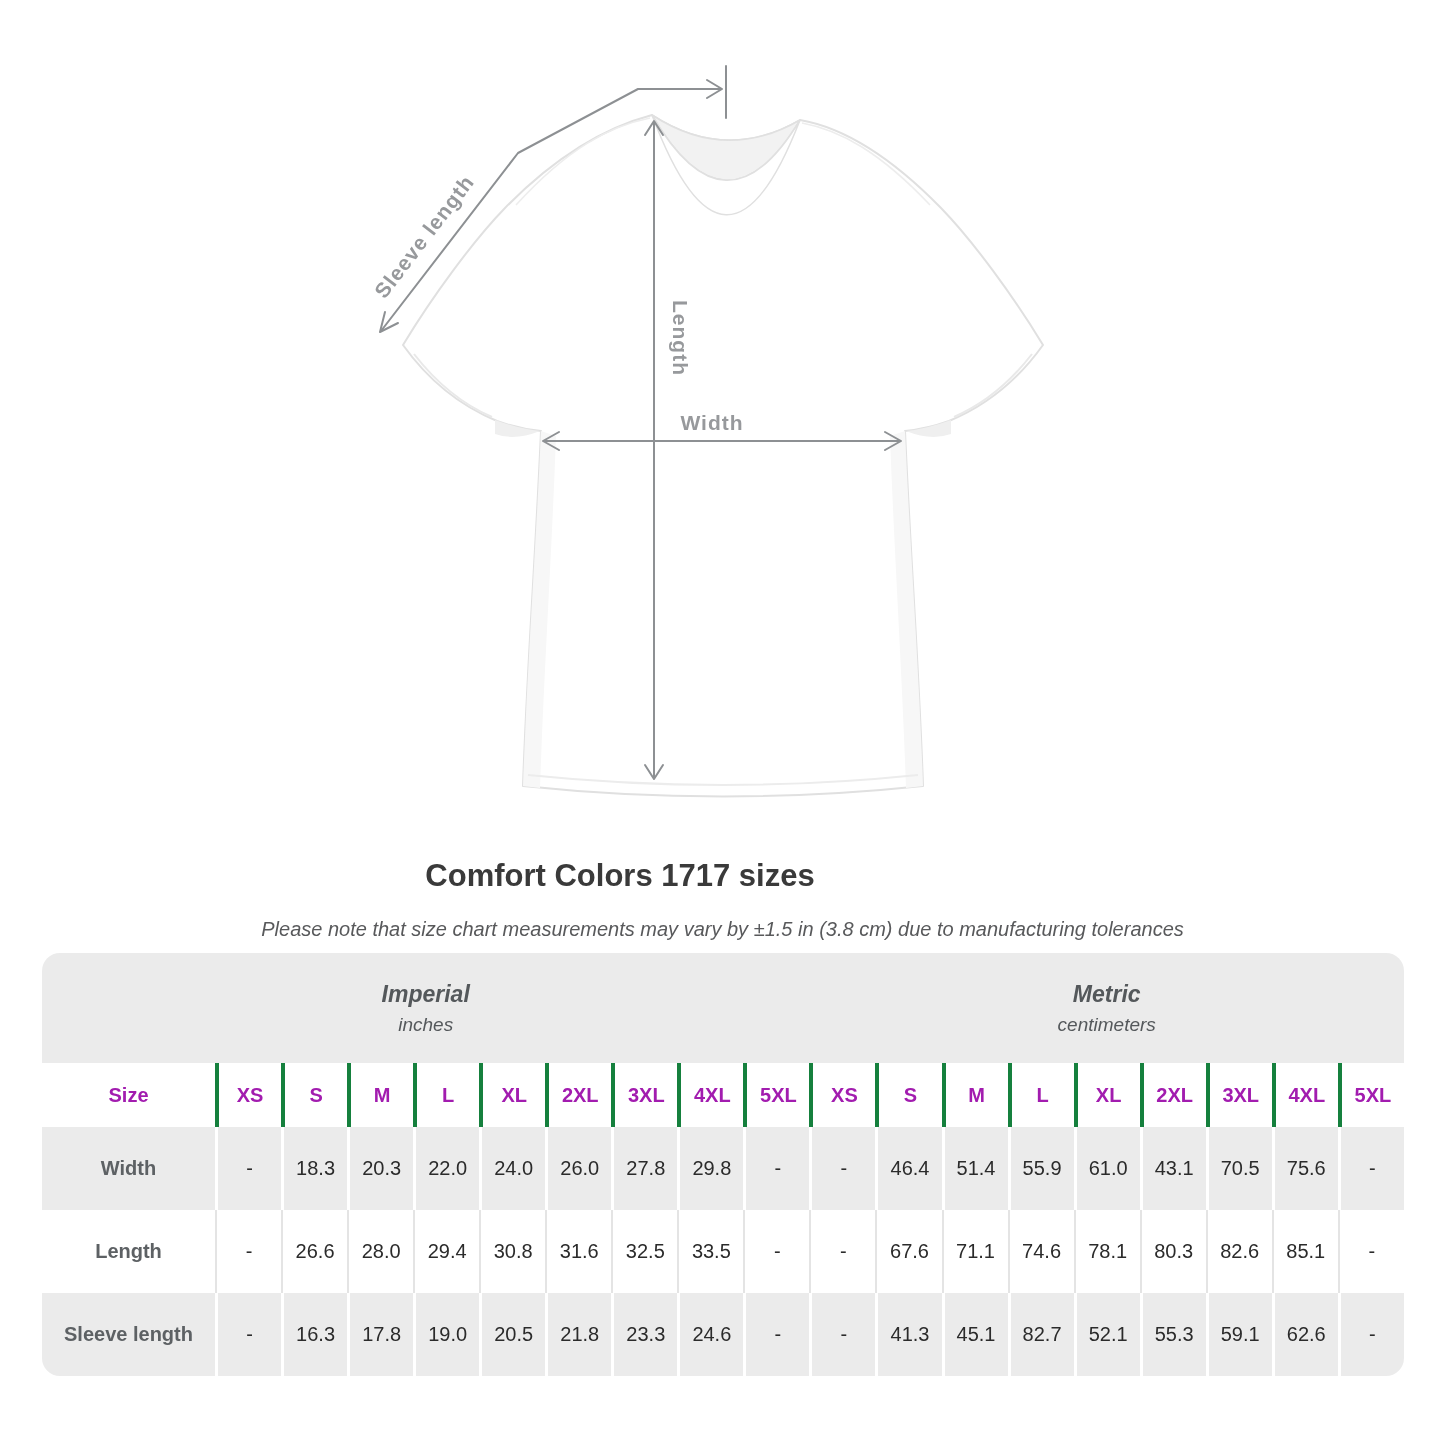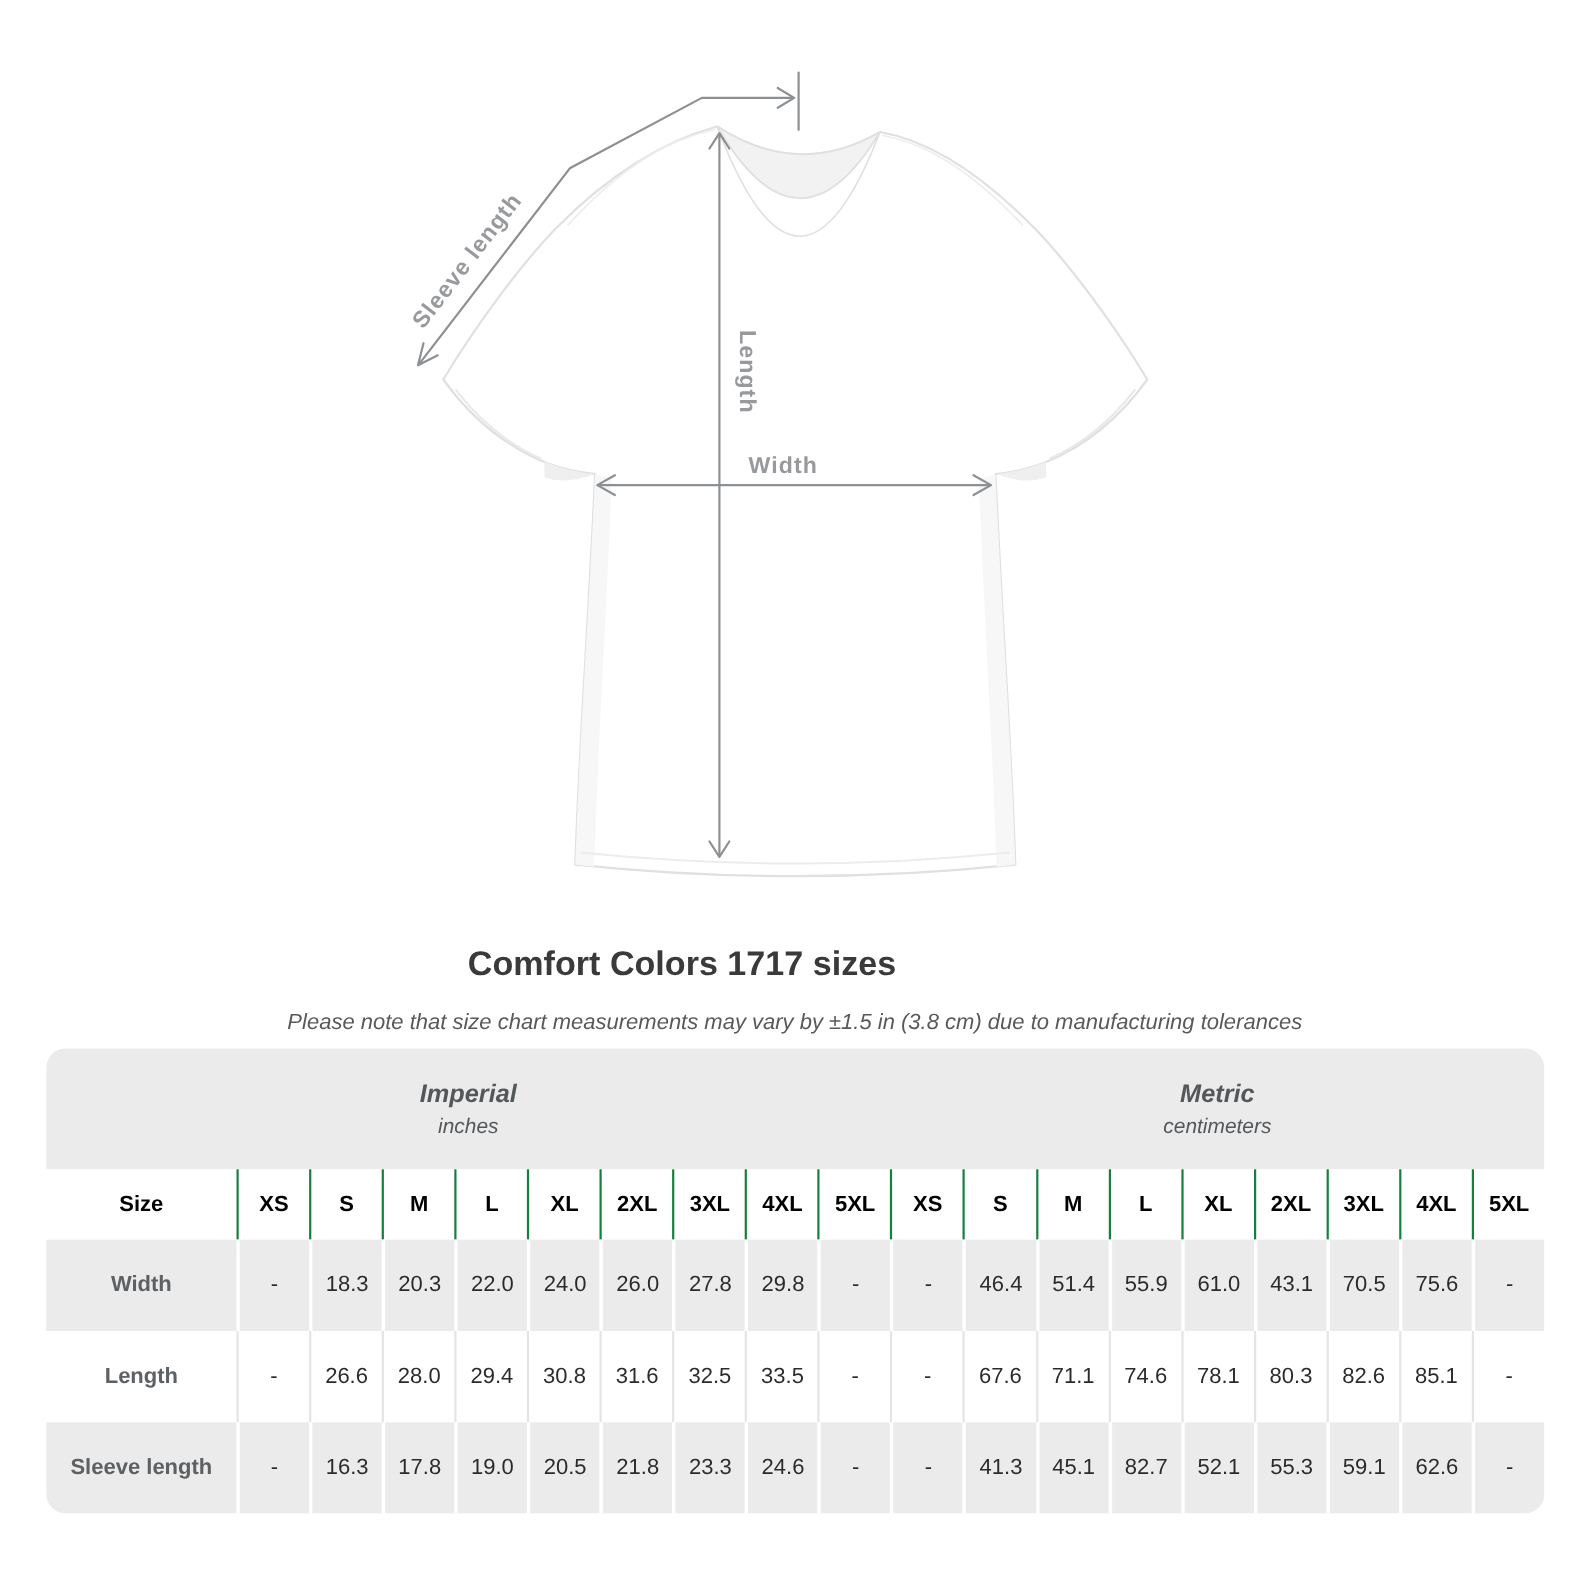--- a/index.html
+++ b/index.html
@@ -16,22 +16,22 @@
 
   .tbl-wrap{position:absolute;top:953px;left:42px;width:1362px;border-radius:18px;overflow:hidden;}
   table{width:100%;border-collapse:separate;border-spacing:0;table-layout:fixed;}
   col.c-size{width:173px;}
   td,th{text-align:center;vertical-align:middle;box-sizing:border-box;padding:0;}
 
   tr.band td{height:110px;background:#ebebeb;}
   .band-t{font-style:italic;font-weight:bold;font-size:23px;line-height:30px;color:#54585b;text-align:center;}
   .band-u{font-style:italic;font-size:19px;line-height:24px;color:#54585b;margin-top:4px;}
 
-  tr.head th{height:64px;background:#ffffff;font-weight:bold;font-size:20px;color:#000000;}
-  tr.head th:not(:first-child){border-left:2px solid #15803d;}
+  tr.head th{height:64px;background:#ffffff;font-weight:bold;font-size:20px;color:#a21caf;}
+  tr.head th:not(:first-child){border-left:4px solid #15803d;}
 
   tbody tr{height:83px;}
   tr.g td{background:#ebebeb;}
   tr.g td:not(:first-child){border-left:3px solid #ffffff;}
   tr.w td{background:#ffffff;}
   tr.w td:not(:first-child){border-left:2px solid #e4e4e4;}
 
   td.lbl{font-weight:bold;font-size:20px;color:#5d6164;}
   td.val{font-size:20px;color:#2b2b2b;}
 </style>

